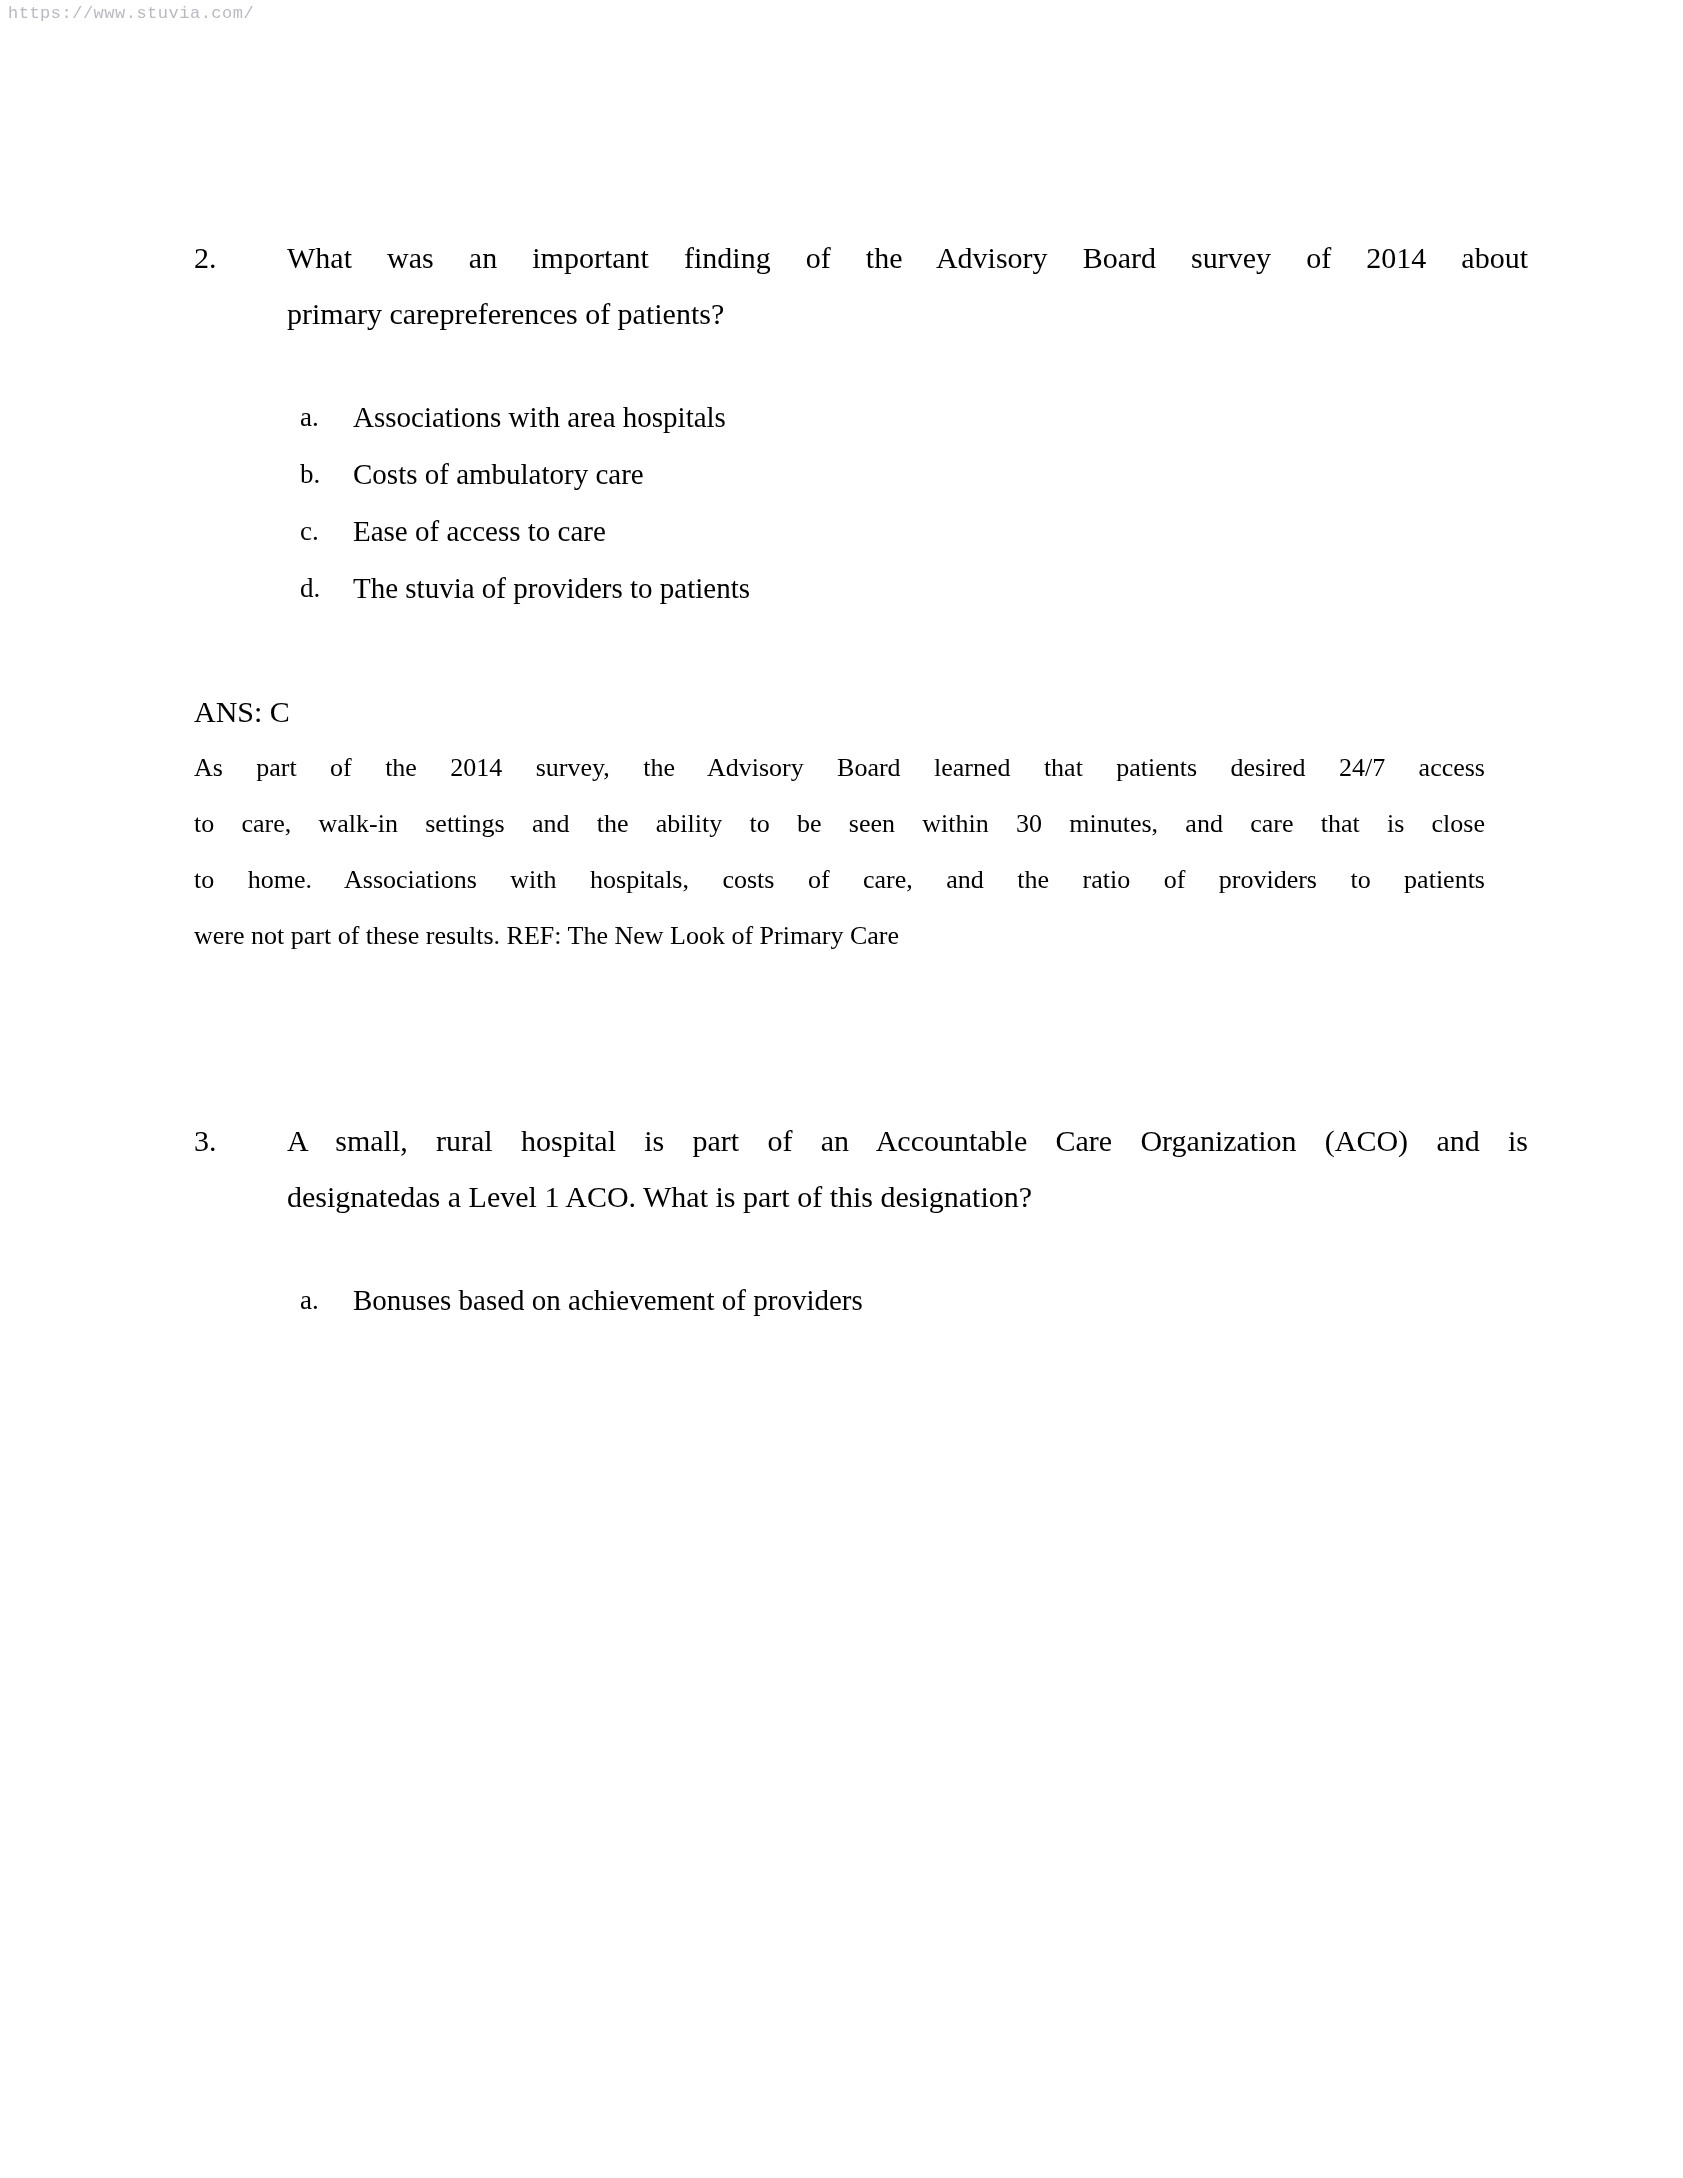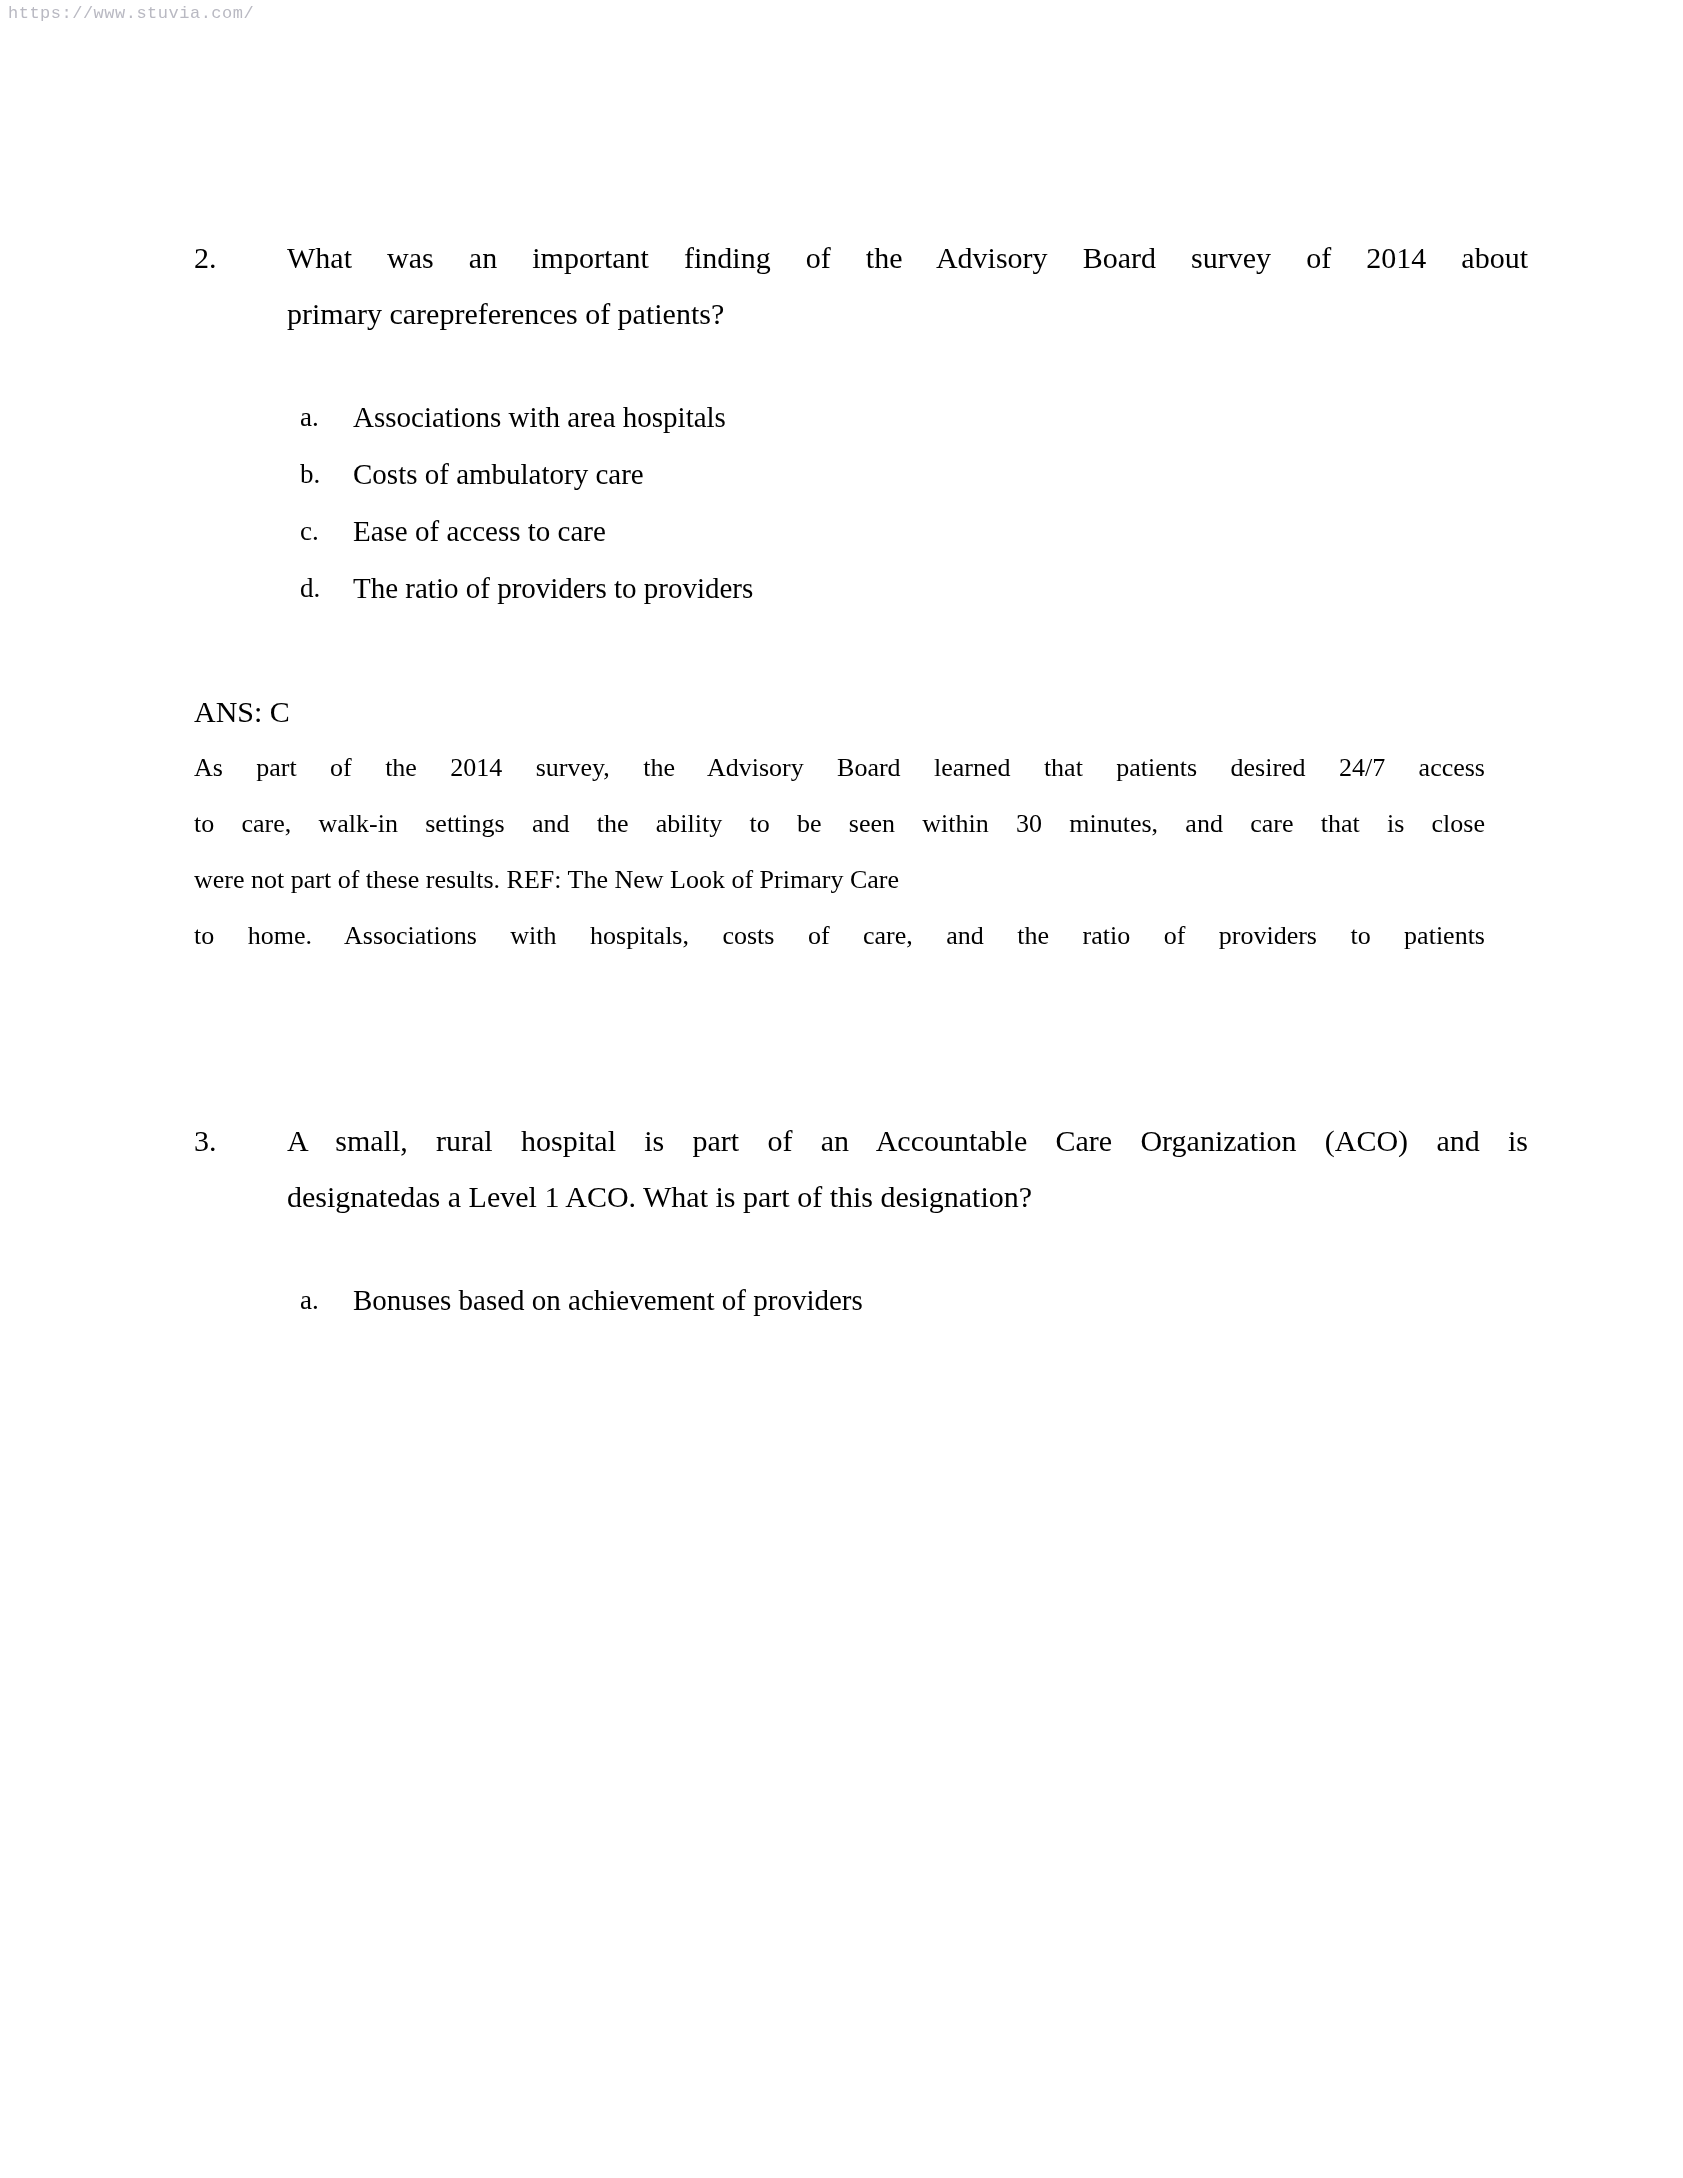--- a/index.html
+++ b/index.html
@@ -154,32 +154,32 @@
         <div class="option">
           <span class="optletter">b.</span>
           <span>Costs of ambulatory  care</span>
         </div>
         <div class="option">
           <span class="optletter">c.</span>
           <span>Ease of access to care</span>
         </div>
         <div class="option">
           <span class="optletter">d.</span>
-          <span>The ratio of providers to providers</span>
+          <span>The stuvia of providers to patients</span>
         </div>
       </div>
     </div>
 
     <div class="ansblock">
       <div class="ans-label">ANS:  C</div>
       <div class="rationale">
         <span class="rline">As part of the 2014 survey, the Advisory Board learned that patients desired 24/7 access</span>
         <span class="rline">to care, walk-in settings and the ability to be seen within 30 minutes, and care that is close</span>
+        <span class="rline">to home. Associations with hospitals, costs of care, and the ratio of providers to patients</span>
         <span class="rline last">were not part of these results.  REF: The New Look of Primary Care</span>
-        <span class="rline">to home. Associations with hospitals, costs of care, and the ratio of providers to patients</span>
       </div>
     </div>
 
     <div class="gap-lg"></div>
 
     <div class="qblock">
       <span class="qnum">3.</span>
       <div class="qtext">
         <span class="qline just">A small, rural hospital is part of an Accountable Care Organization (ACO) and is</span>
         <span class="qline">designatedas a Level 1 ACO. What is part of this designation?</span>

